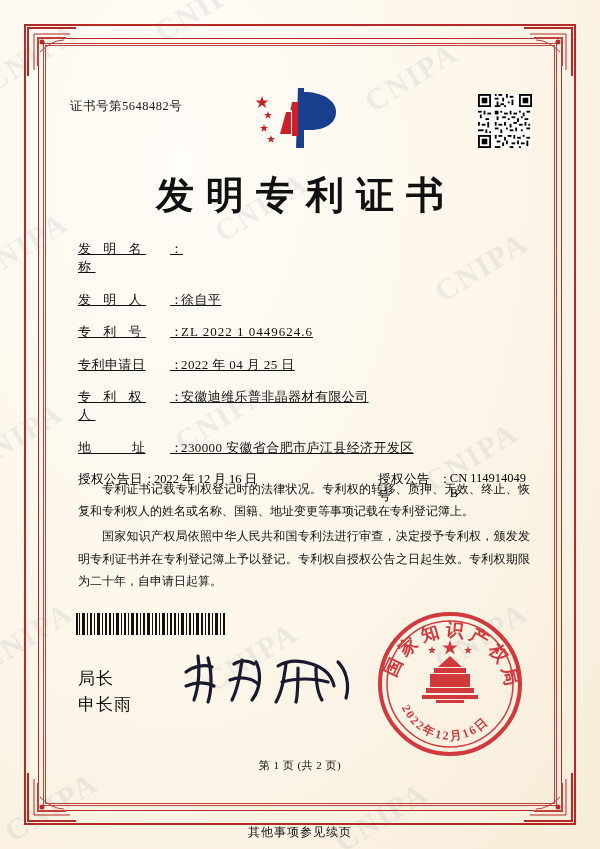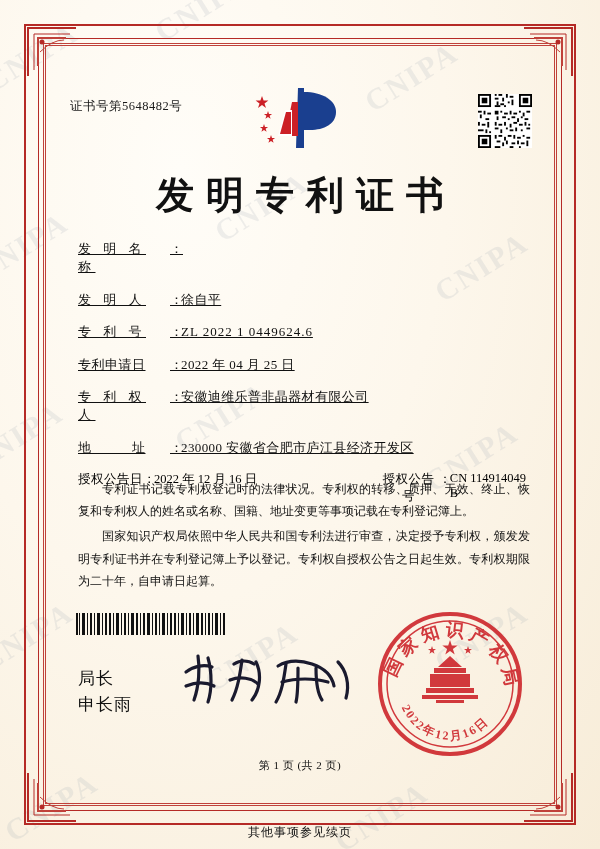--- a/index.html
+++ b/index.html
@@ -156,21 +156,21 @@
   .field-value.mono { font-family: "Liberation Serif", serif; letter-spacing: 1px; }
 
   .row-split {
     display: flex;
     align-items: baseline;
     margin-bottom: 14.5px;
     font-size: 12.5px;
   }
   .row-split .left { display:flex; flex: 0 0 300px; }
   .row-split .right { display:flex; flex: 1; }
-  .sub-label { letter-spacing: 0.5px; text-align: center; }
+  .sub-label { letter-spacing: 0.5px; }
   .sub-colon { width: 11px; }
 
   .paragraphs {
     position: absolute;
     left: 20px;
     right: 12px;
     top: 420px;
     font-size: 12px;
     line-height: 1.85;
     color: #111;

